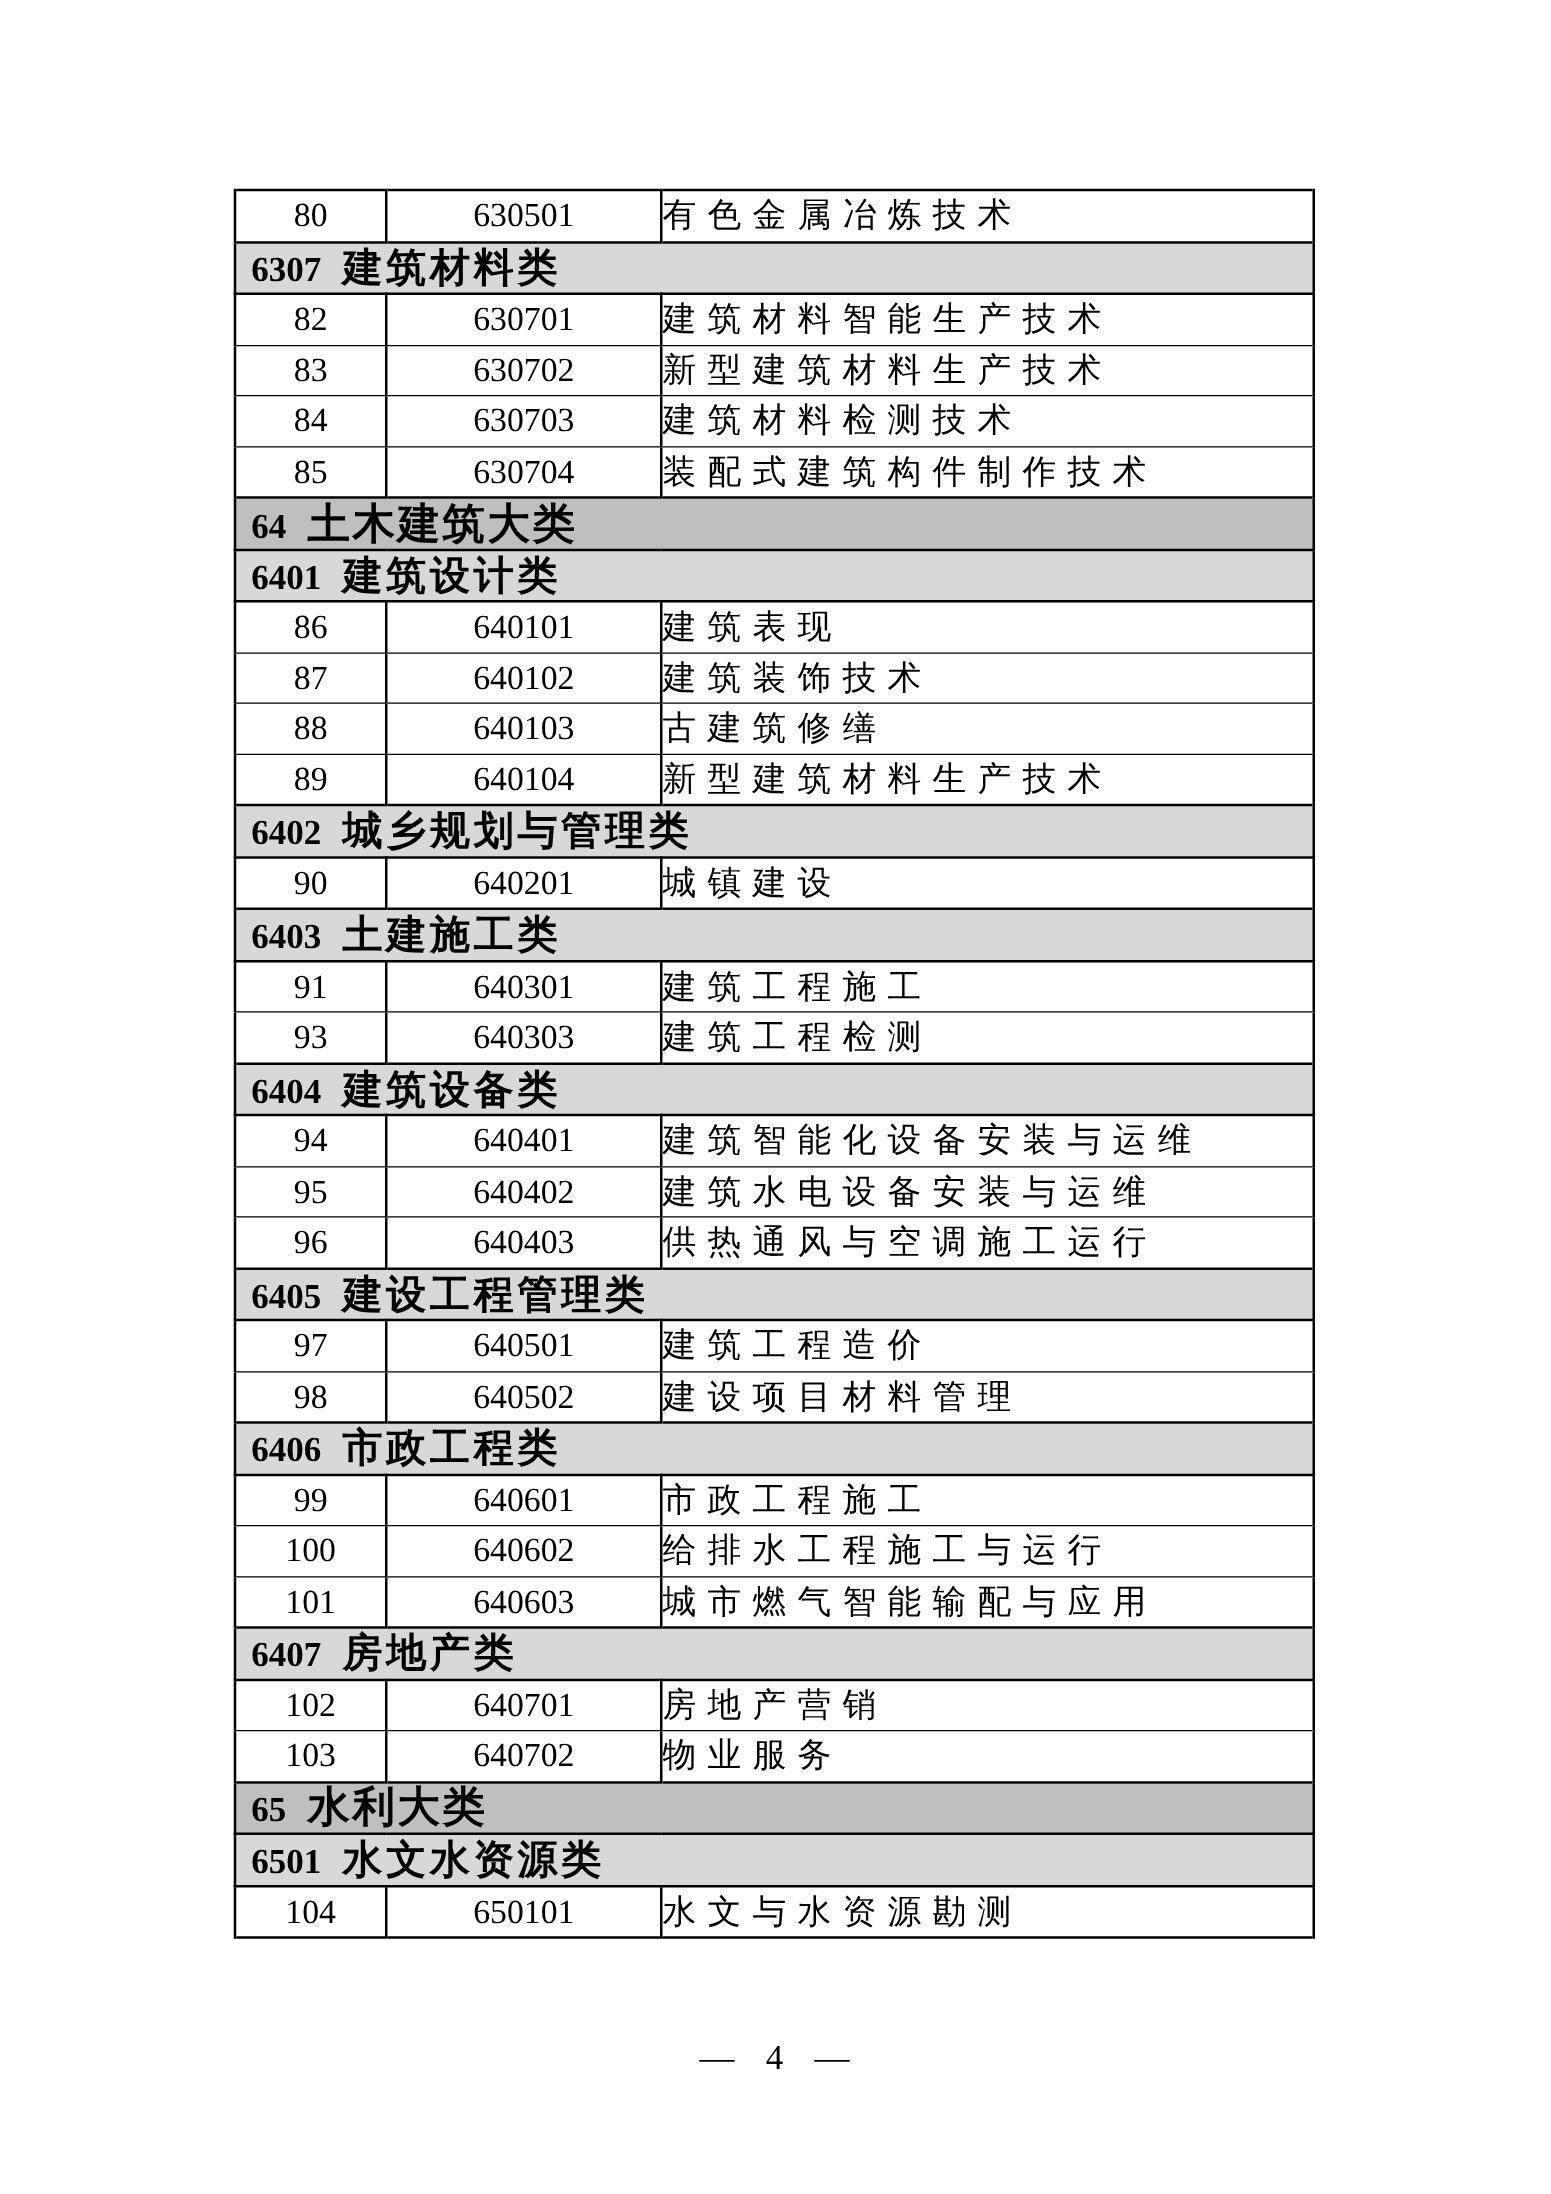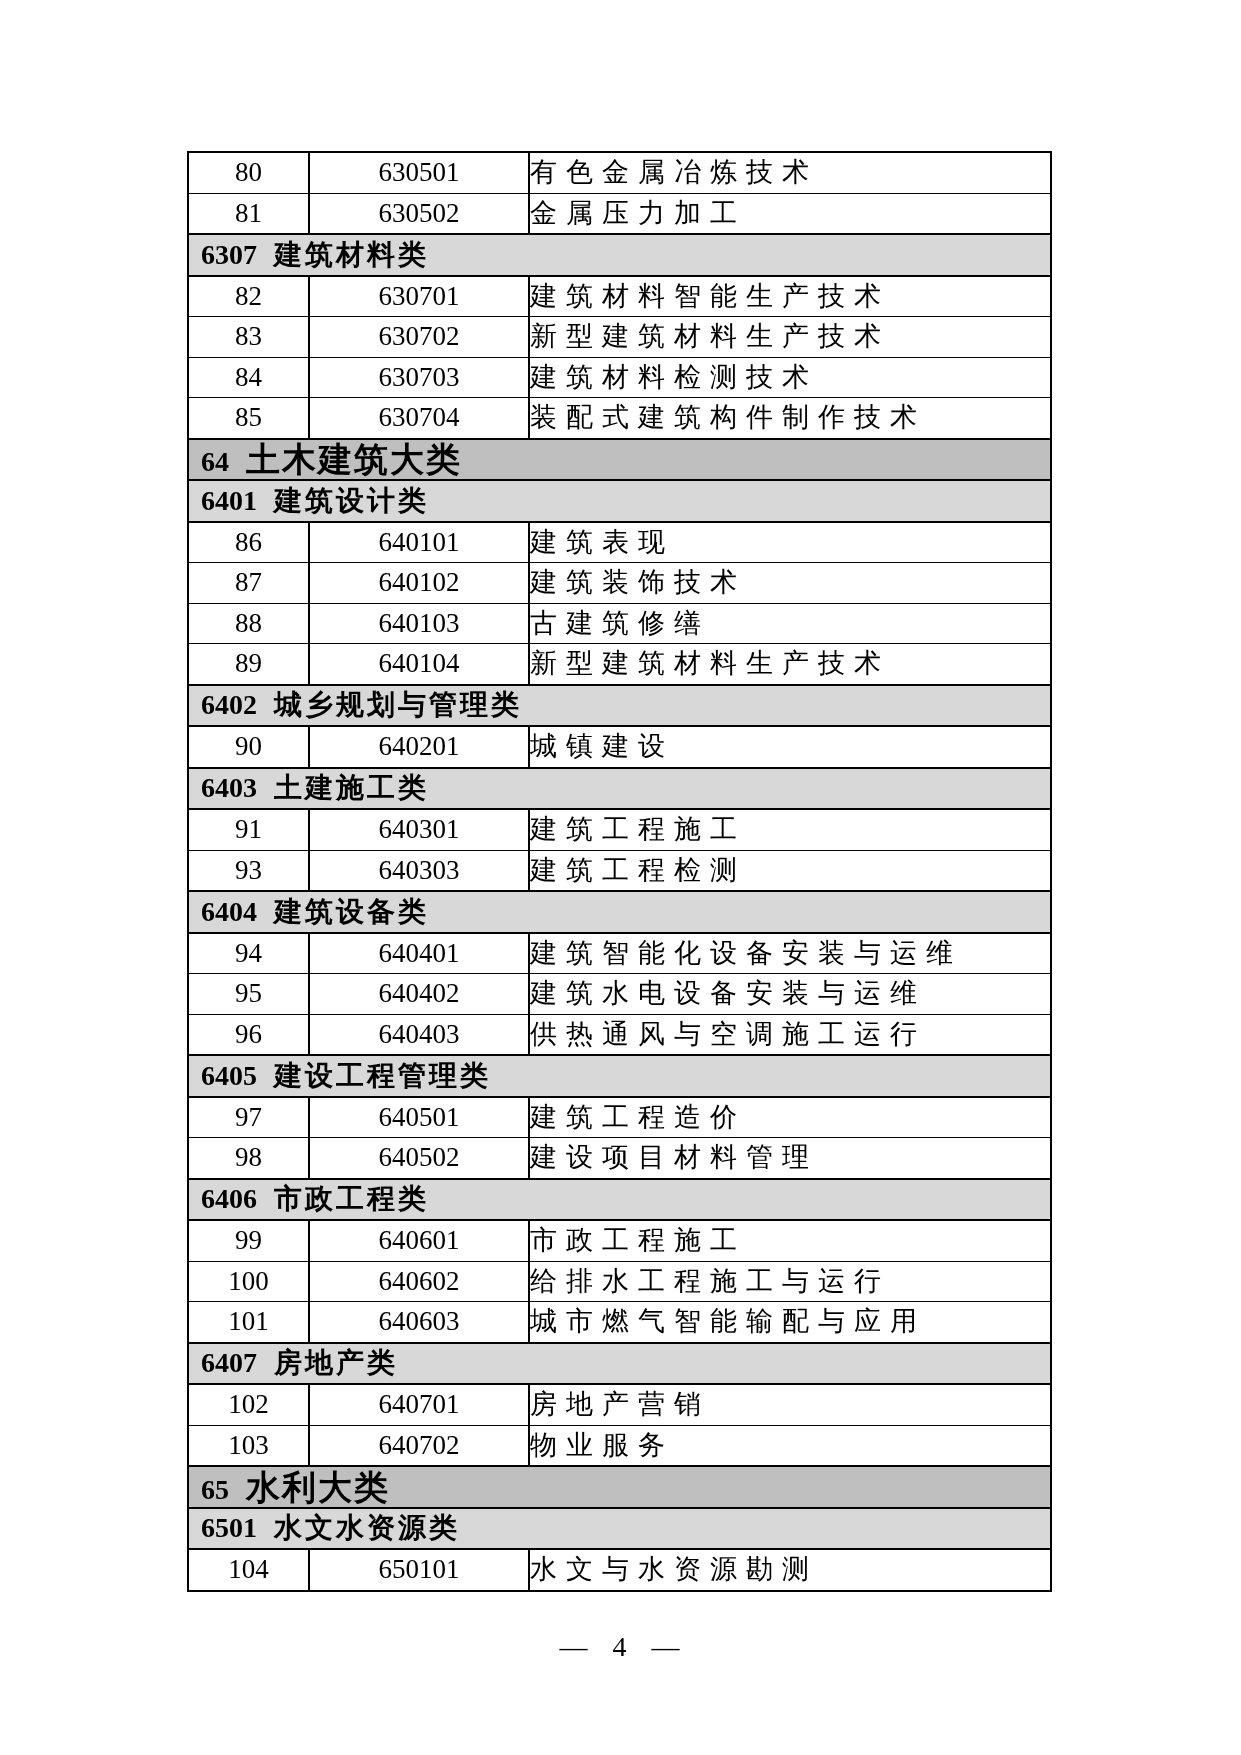--- a/index.html
+++ b/index.html
@@ -55,21 +55,21 @@
     font-size:28px;
     margin-right:17px;
   }
   tr.cat .band-name{
     font-family:"DejaVu Sans","Liberation Sans",sans-serif;
     font-size:34px;
     letter-spacing:2px;
     font-weight:bold;
   }
   tr.subcat .band-name{
-    font-size:28px;
+    font-size:32px;
     letter-spacing:3px;
     font-weight:bold;
   }
   .page-footer{
     position:absolute;
     top:1631px;left:0;width:1241px;
     text-align:center;
     font-size:28px;
     word-spacing:14px;
     letter-spacing:2px;
@@ -83,25 +83,20 @@
     <col style="width:121px">
     <col style="width:220px">
     <col style="width:522px">
   </colgroup>
   <tbody id="majors-body">
       <tr class="item">
         <td class="seq">80</td>
         <td class="code">630501</td>
         <td class="name">有色金属冶炼技术</td>
       </tr>
-      <tr class="item">
-        <td class="seq">81</td>
-        <td class="code">630502</td>
-        <td class="name">金属压力加工</td>
-      </tr>
       <tr class="band subcat">
         <td colspan="3"><span class="band-code">6307</span><span class="band-name">建筑材料类</span></td>
       </tr>
       <tr class="item">
         <td class="seq">82</td>
         <td class="code">630701</td>
         <td class="name">建筑材料智能生产技术</td>
       </tr>
       <tr class="item">
         <td class="seq">83</td>

